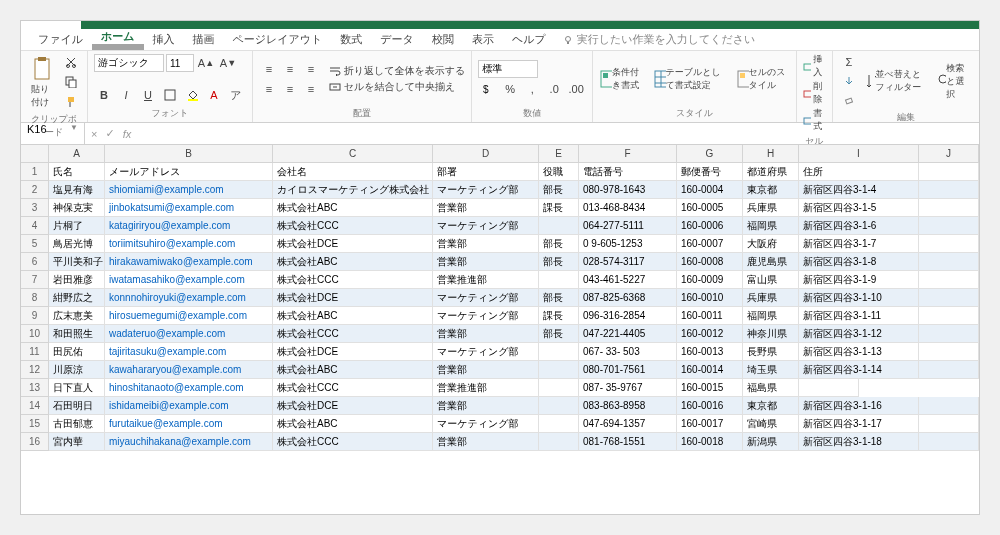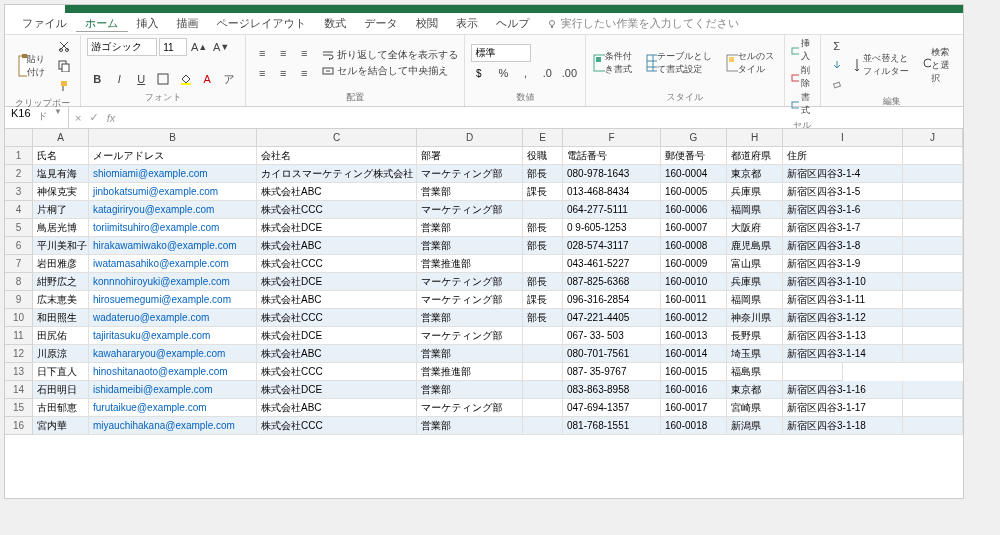--- a/index.html
+++ b/index.html
@@ -1,29 +1,29 @@
 <!DOCTYPE html>
 <html><head>
 <meta charset="utf-8">
 <style>
 *{box-sizing:border-box;margin:0;padding:0;font-family:"游ゴシック","Yu Gothic","Meiryo",sans-serif}
 body{width:1000px;height:535px;background:#f0f0f0;overflow:hidden}
-.app{width:960px;height:495px;margin:4px;background:#fff;border:1px solid #ccc;display:flex;flex-direction:column}
+.app{width:960px;height:495px;margin:20px;background:#fff;border:1px solid #ccc;display:flex;flex-direction:column}
 .titlebar{height:8px;background:#217346;display:flex}
 .titlebar .tab-strip{width:60px;height:8px;background:#fff;margin-left:0}
 .menubar{height:22px;display:flex;align-items:center;font-size:11px;color:#444;padding-left:8px;border-bottom:1px solid #e0e0e0}
 .menubar .mi{padding:0 9px;cursor:pointer}
-.menubar .mi.active{color:#217346;border-bottom:1px solid #a3a3a3;font-weight:normal}
+.menubar .mi.active{color:#217346;border-bottom:6px solid #a3a3a3;font-weight:bold}
 .menubar .search{display:flex;align-items:center;color:#888;margin-left:8px}
 .menubar .search svg{margin-right:4px}
 .ribbon{height:72px;display:flex;border-bottom:1px solid #d0d0d0;background:#fafafa}
 .rgroup{display:flex;flex-direction:column;border-right:1px solid #e0e0e0;padding:2px 6px 0 6px}
 .rgroup .ctrls{flex:1;display:flex;align-items:center;gap:4px}
 .rgroup .lbl{font-size:9px;color:#777;text-align:center;padding:2px 0}
-.ibtn{display:flex;flex-direction:row;align-items:center;justify-content:center;font-size:9px;color:#444;cursor:pointer;padding:2px 4px}
+.ibtn{display:flex;flex-direction:column;align-items:center;justify-content:center;font-size:9px;color:#444;cursor:pointer;padding:2px 4px}
 .ibtn svg{margin-bottom:2px}
 .smbtn{display:inline-flex;align-items:center;justify-content:center;width:20px;height:18px;cursor:pointer;font-size:11px;color:#444}
 .fontbox{display:flex;flex-direction:column;gap:14px}
 .fontrow{display:flex;align-items:center;gap:2px}
 .fsel{border:1px solid #ccc;background:#fff;font-size:10px;height:18px;padding:0 3px;display:flex;align-items:center}
 .fsel.nm{width:70px}
 .fsel.sz{width:28px}
 .aligncol{display:flex;flex-direction:column;gap:2px}
 .alignrow{display:flex;gap:1px}
 .txtbtn{font-size:10px;color:#444;display:flex;align-items:center;cursor:pointer;white-space:nowrap}

